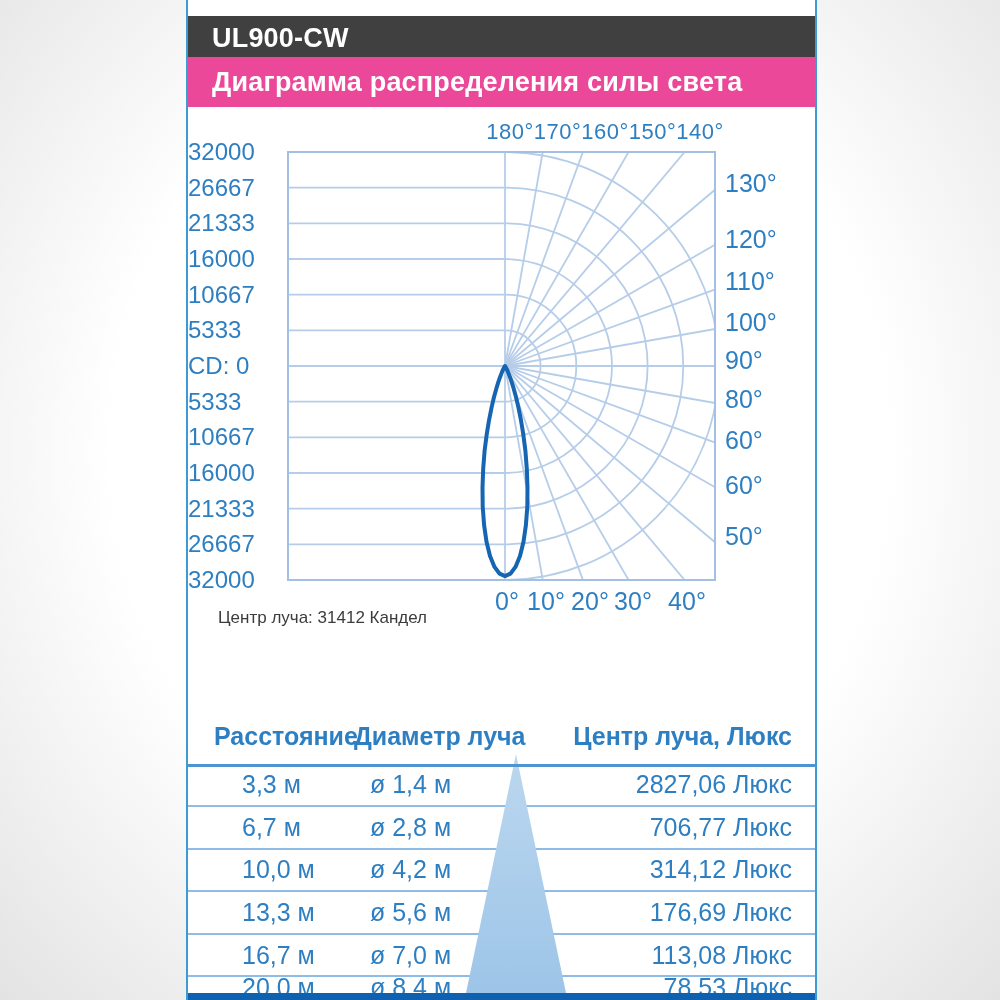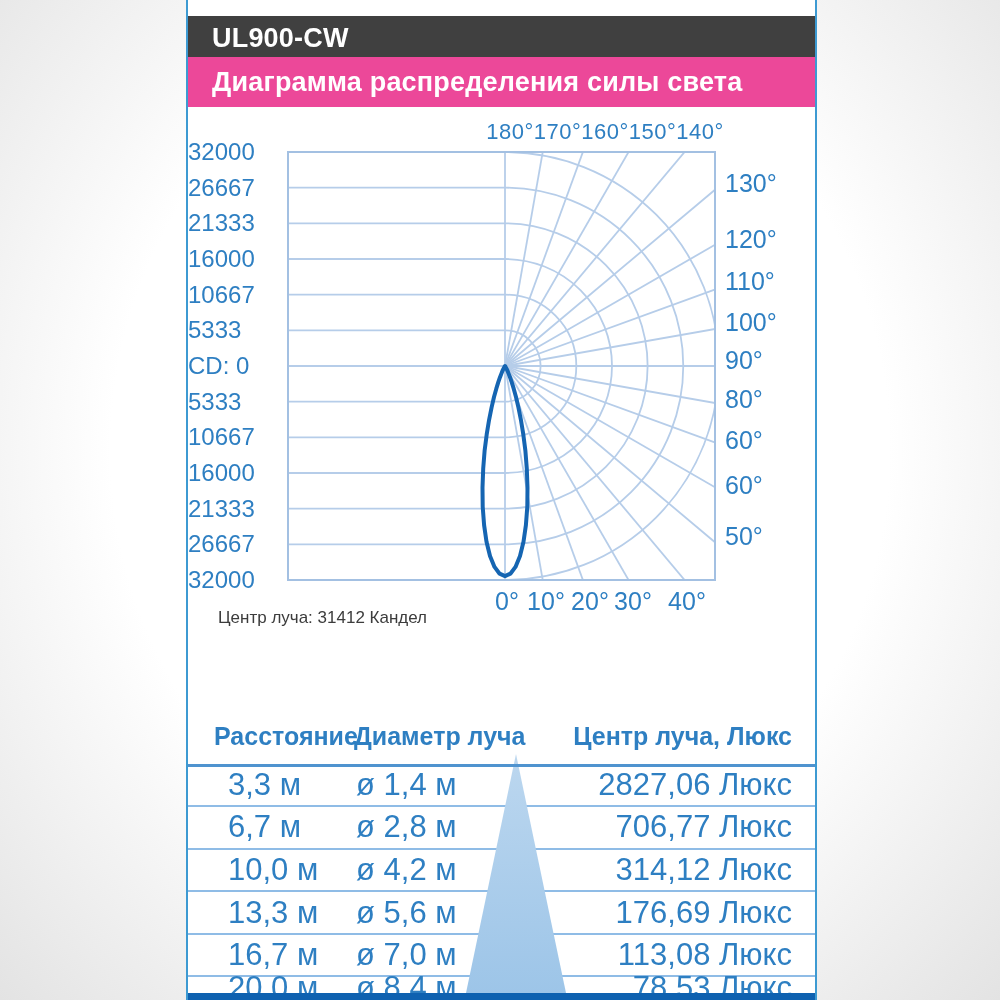--- a/index.html
+++ b/index.html
@@ -29,21 +29,21 @@
 
   
   #table-header{position:absolute;left:186px;top:712px;width:631px;height:48px;z-index:3;}
   .th{position:absolute;top:0;height:48px;display:flex;align-items:center;font-size:25px;font-weight:bold;color:#2e7fc2;}
   #th-distance{left:28px;}
   #th-diameter{left:168px;}
   #th-lux{right:25px;}
   #header-underline{position:absolute;left:188px;top:764px;width:627px;height:3px;background:#4f93cf;z-index:5;}
   .trow{position:absolute;left:188px;width:627px;box-sizing:border-box;border-bottom:2px solid #8fbce6;z-index:1;overflow:visible;}
   .trow.last{border-bottom:none;}
-  .cell{position:absolute;top:0;height:100%;display:flex;align-items:center;font-size:31px;color:#2e7fc2;white-space:nowrap;}
+  .cell{position:absolute;top:0;height:100%;display:flex;align-items:center;font-size:25px;color:#2e7fc2;white-space:nowrap;margin-left:14px;}
   .cell.dist{left:40px;}
   .cell.diam{left:168px;}
   .cell.lux{right:23px;}
   #beam-triangle{
     position:absolute;left:466px;top:754px;width:100px;height:239px;z-index:4;
     background:linear-gradient(#bcd7ef,#9dc5e8);
     -webkit-clip-path:polygon(50% 0, 100% 100%, 0 100%);
     clip-path:polygon(50% 0, 100% 100%, 0 100%);
   }
 </style>

